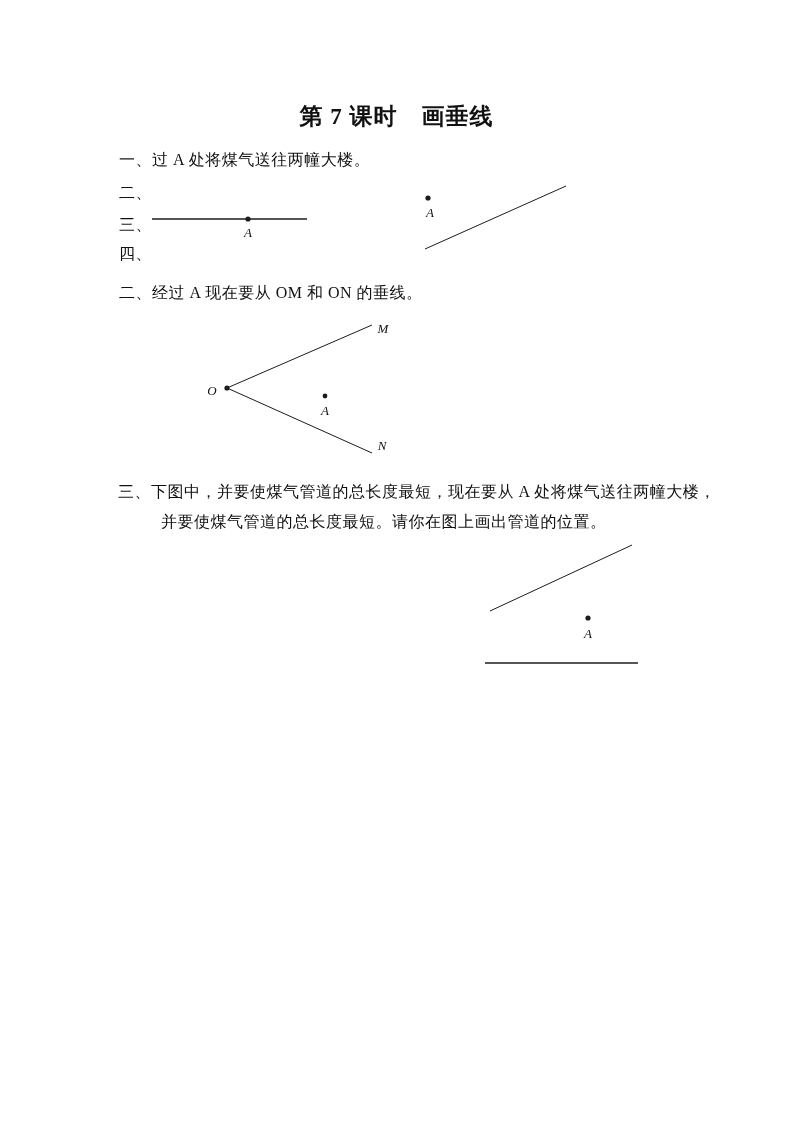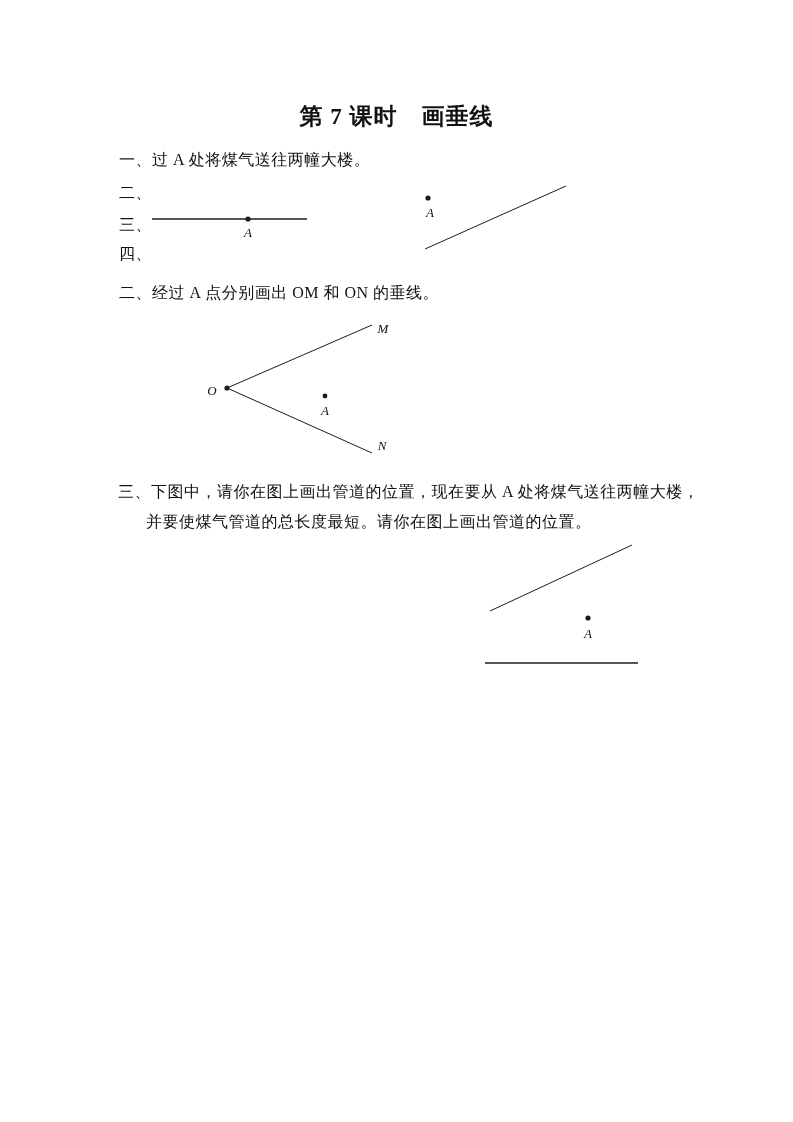--- a/index.html
+++ b/index.html
@@ -48,24 +48,24 @@
 
 <div class="page">
 
   <div class="abs title">第 7 课时　画垂线</div>
 
   <div class="abs body-text" style="top:152px; left:119px;">一、过 A 处将煤气送往两幢大楼。</div>
   <div class="abs body-text" style="top:185px; left:119px;">二、</div>
   <div class="abs body-text" style="top:217px; left:119px;">三、</div>
   <div class="abs body-text" style="top:246px; left:119px;">四、</div>
 
-  <div class="abs body-text" style="top:285px; left:119px;">二、经过 A 点分别画出 OM 和 ON 的垂线。</div>
+  <div class="abs body-text" style="top:285px; left:119px;">二、经过 A 现在要从 OM 和 ON 的垂线。</div>
 
-  <div class="abs body-text" style="top:484px; left:118px;">三、下图中，请你在图上画出管道的位置，现在要从 A 处将煤气送往两幢大楼，</div>
-  <div class="abs body-text" style="top:514px; left:146px;">并要使煤气管道的总长度最短。请你在图上画出管道的位置。</div>
+  <div class="abs body-text" style="top:484px; left:118px;">三、下图中，并要使煤气管道的总长度最短，现在要从 A 处将煤气送往两幢大楼，</div>
+  <div class="abs body-text" style="top:514px; left:161px;">并要使煤气管道的总长度最短。请你在图上画出管道的位置。</div>
 
   <svg class="geometry-svg" width="793" height="1122" viewBox="0 0 793 1122">
 
     <line x1="152" y1="219" x2="307" y2="219" stroke-width="1.5"></line>
     <circle cx="248" cy="219" r="2.6"></circle>
 
     <line x1="425" y1="249" x2="566" y2="186" stroke-width="1"></line>
     <circle cx="428" cy="198" r="2.6"></circle>
 
     <line x1="227" y1="388" x2="372" y2="325" stroke-width="1"></line>

